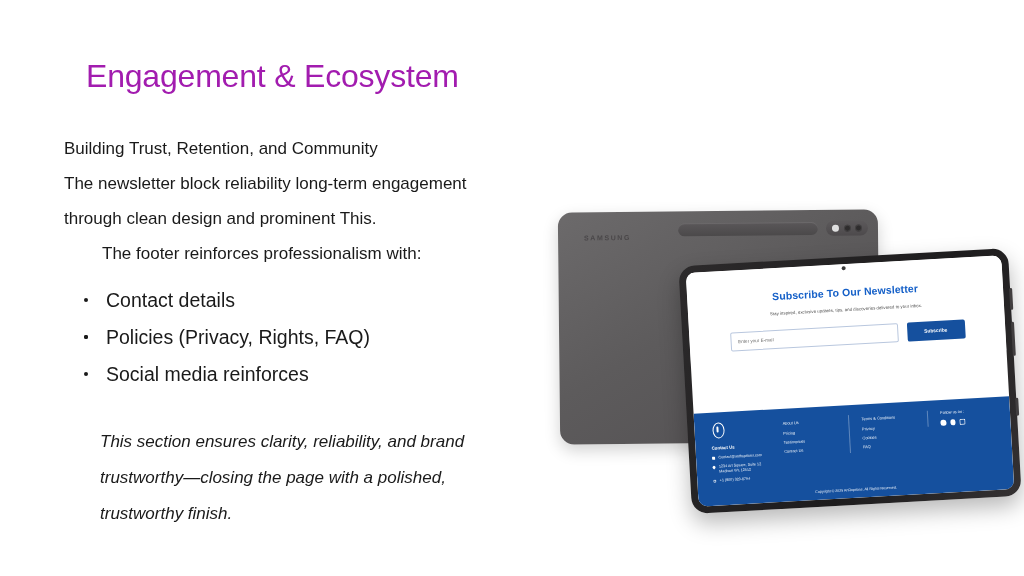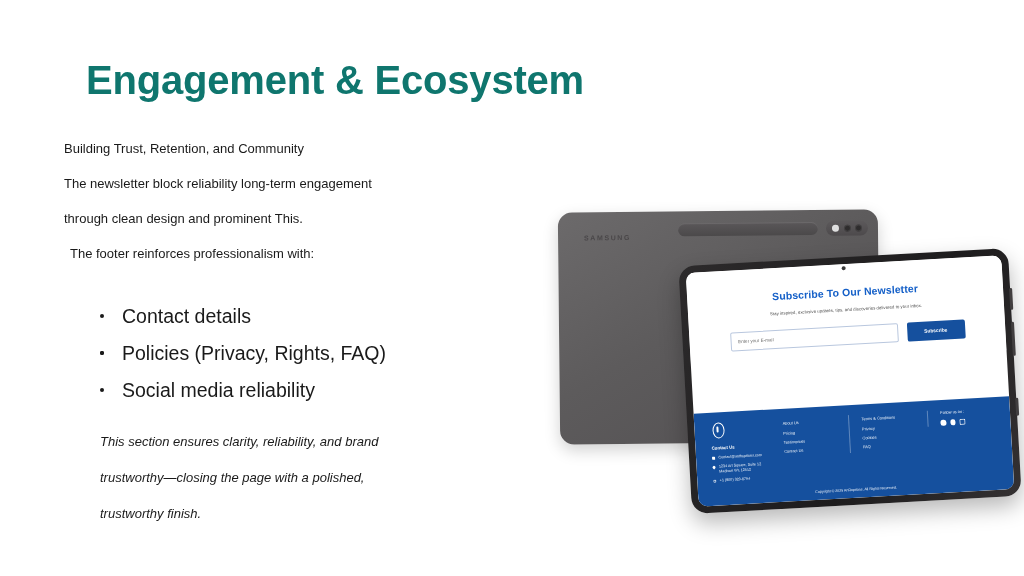--- a/index.html
+++ b/index.html
@@ -14,52 +14,53 @@
     overflow: hidden;
     font-family: "Liberation Sans", sans-serif;
     color: #1a1a1a;
   }
 
   
   .slide-title {
     position: absolute;
     left: 86px;
     top: 58px;
-    font-size: 40px;
-    font-weight: bold;
-    color: #0f766e;
+    font-size: 32px;
+    font-weight: normal;
+    color: #a21caf;
     letter-spacing: -0.2px;
     white-space: nowrap;
   }
 
   
   .body-copy {
     position: absolute;
     left: 64px;
     top: 131px;
     width: 600px;
   }
   .para-line {
-    font-size: 13px;
+    font-size: 17px;
     line-height: 35px;
     color: #1a1a1a;
     white-space: nowrap;
   }
   .para-line.indent {
     padding-left: 6px;
+    margin-left: 32px;
   }
 
   
   .bullet-list {
     position: absolute;
     left: 80px;
     top: 282px;
     width: 470px;
     list-style: none;
-    margin: 16px;
+    margin: 0;
     padding: 0;
   }
   .bullet-list li {
     position: relative;
     font-size: 19.5px;
     line-height: 37px;
     padding-left: 26px;
     white-space: nowrap;
   }
   .bullet-dot {
@@ -377,21 +378,21 @@
   </li>
   <li>
     <span class="bullet-dot"></span>
   </li>
   <li>
     <span class="bullet-dot"></span>
     <span>Policies (Privacy, Rights, FAQ)</span>
   </li>
   <li>
     <span class="bullet-dot"></span>
-    <span>Social media reliability</span>
+    <span>Social media reinforces</span>
   </li>
 </ul>
 
 <div class="closing">
   <div class="para-line"> This section ensures clarity, reliability, and brand</div>
   <div class="para-line">trustworthy—closing the page with a polished,</div>
   <div class="para-line">trustworthy finish.</div>
 </div>
 
 <div class="mockup">

